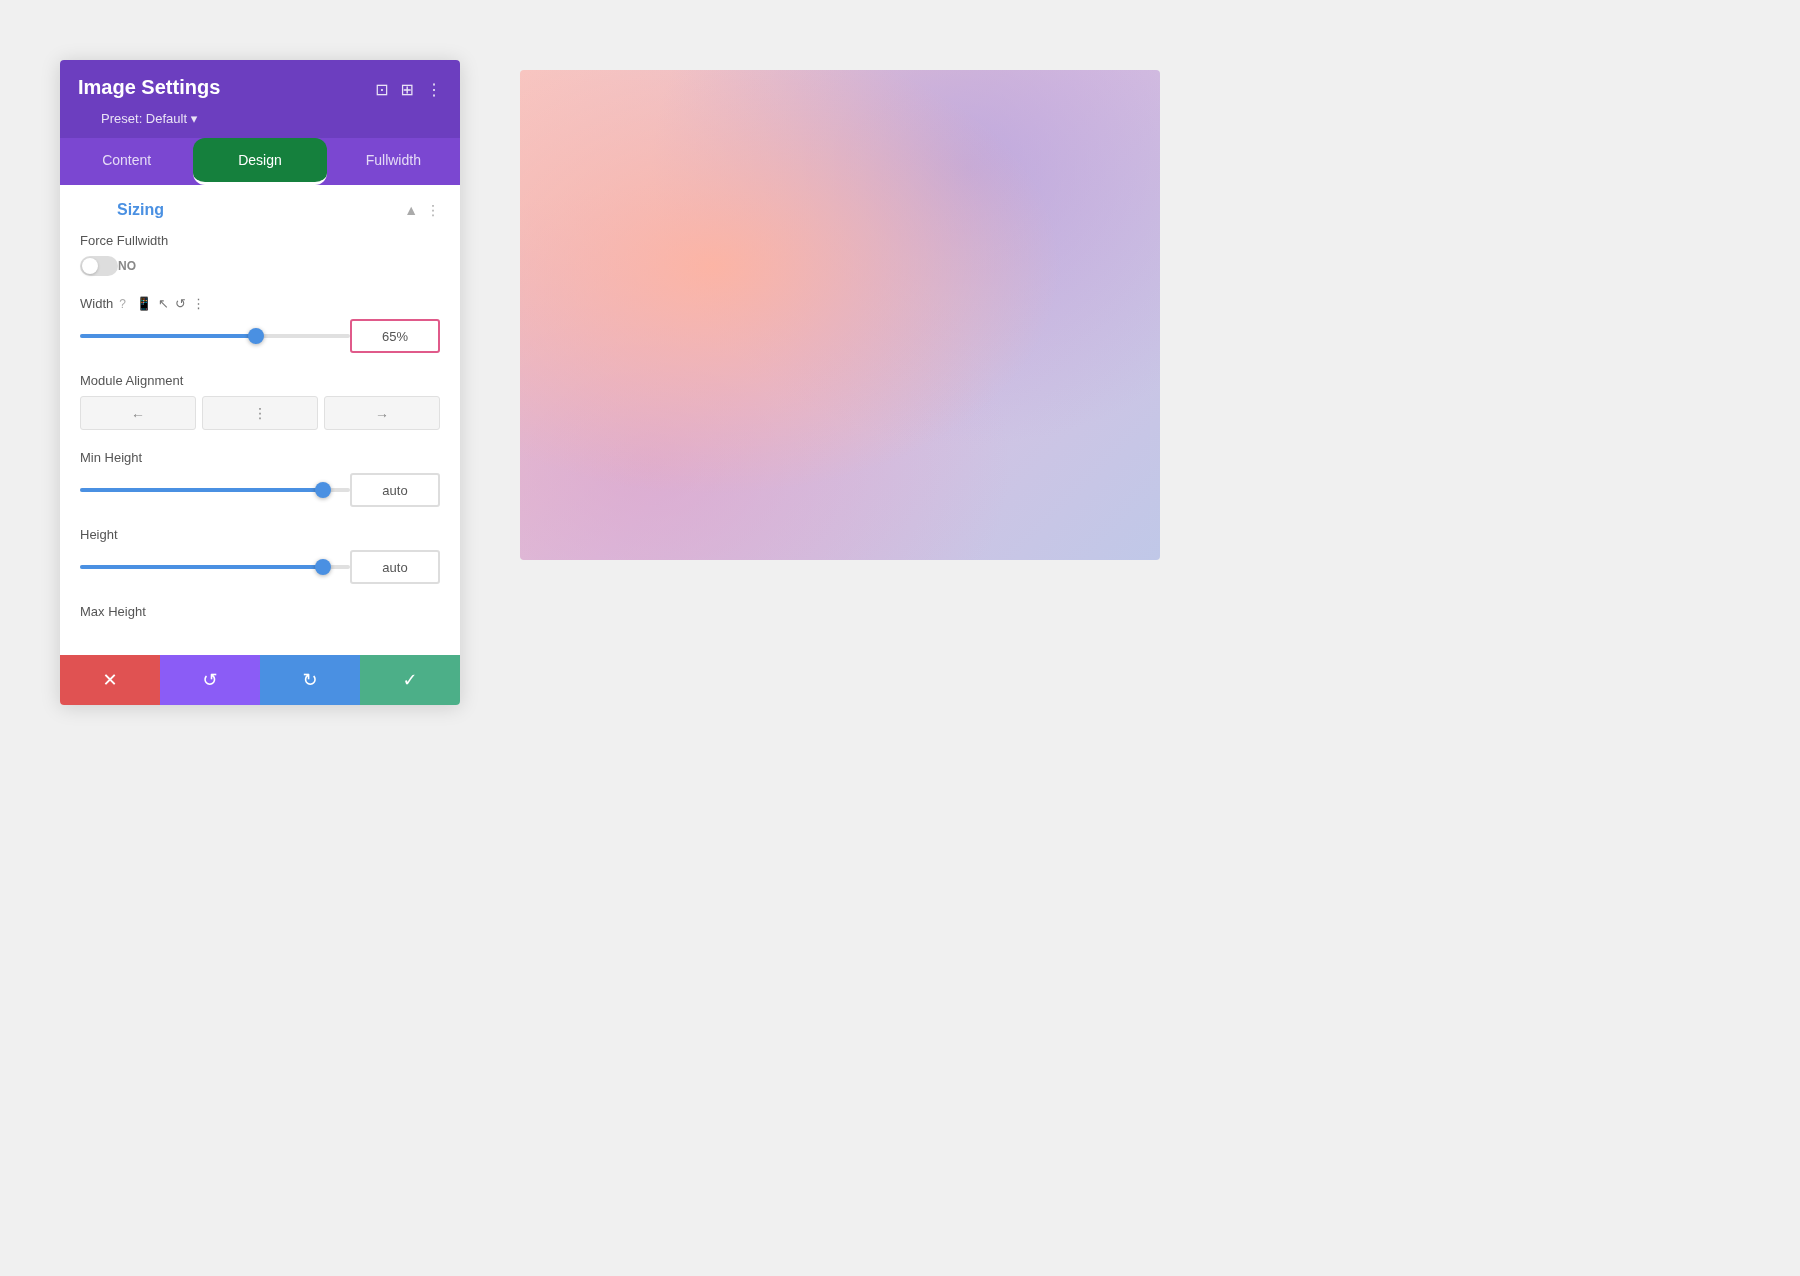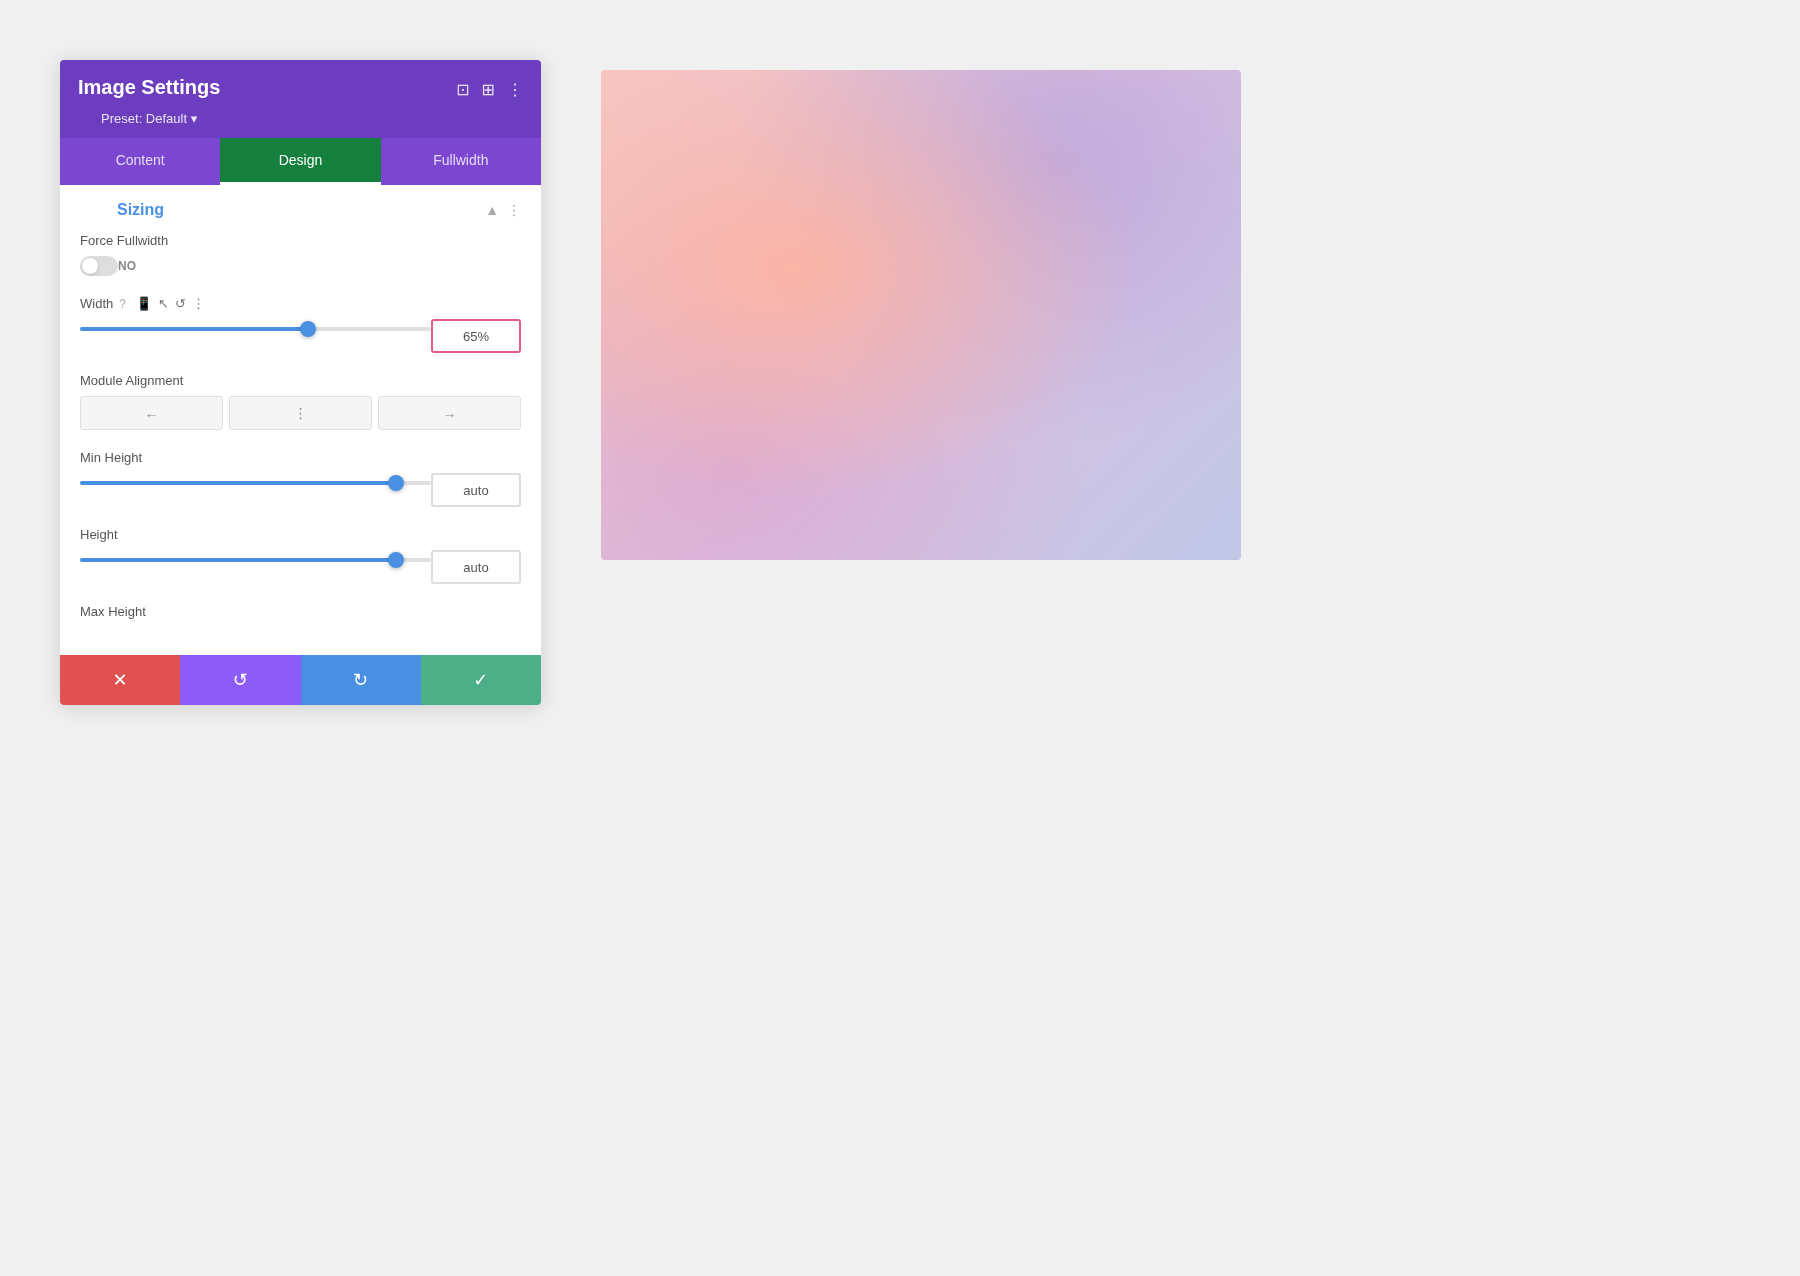--- a/index.html
+++ b/index.html
@@ -9,21 +9,21 @@
       display: flex;
       width: 1800px;
       min-height: 1276px;
       align-items: flex-start;
       padding: 60px 60px;
       gap: 60px;
     }
 
     
     .panel {
-      width: 481px;
+      width: 400px;
       background: #fff;
       border-radius: 4px;
       box-shadow: 0 2px 20px rgba(0,0,0,0.15);
       overflow: hidden;
       flex-shrink: 0;
       display: flex;
       flex-direction: column;
     }
 
     
@@ -65,20 +65,21 @@
       display: flex;
     }
     .tab {
       flex: 1;
       text-align: center;
       padding: 14px 0;
       color: rgba(255,255,255,0.8);
       font-size: 14px;
       font-weight: 500;
       cursor: pointer;
+      border-radius: 12px;
     }
     .tab.active {
       background: #15803d;
       color: #fff;
       border-bottom: 3px solid #fff;
     }
 
     
     .panel-body {
       padding: 0;
@@ -158,20 +159,21 @@
     }
     .toggle-label {
       font-size: 12px;
       color: #888;
       font-weight: 600;
     }
 
     
     .slider-input-row {
       display: flex;
+      align-items: center;
       gap: 0;
     }
     .slider-wrap {
       flex: 1;
       position: relative;
       height: 20px;
       display: flex;
       align-items: center;
     }
     .slider-track {

